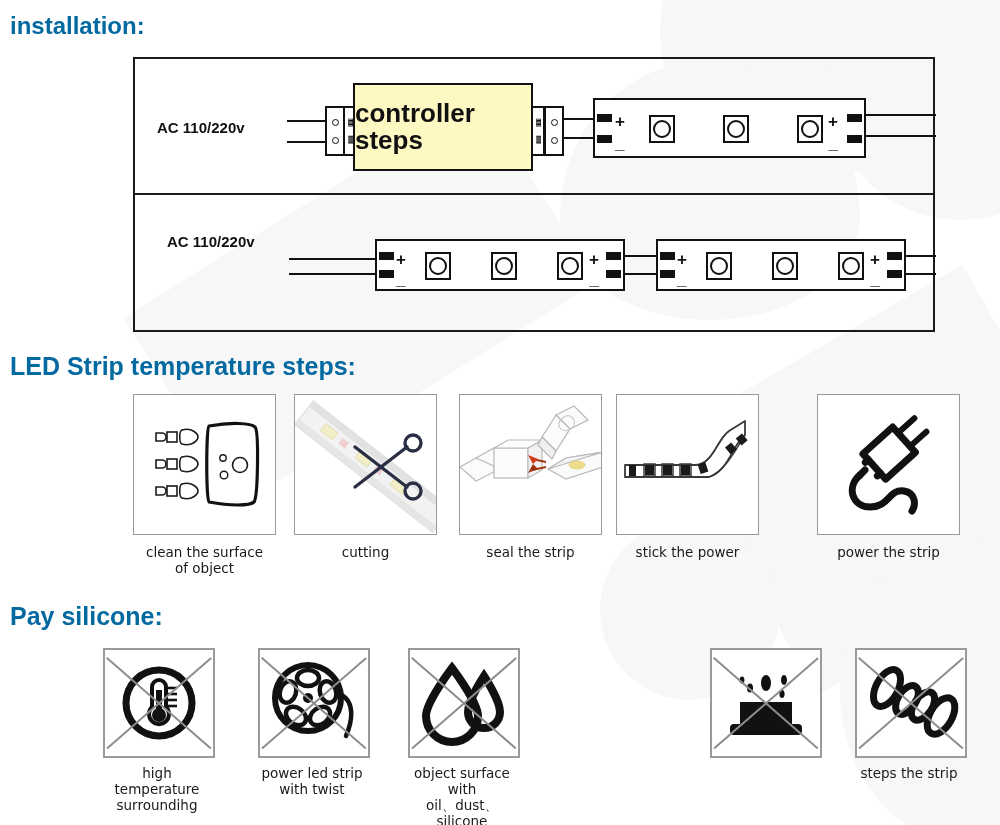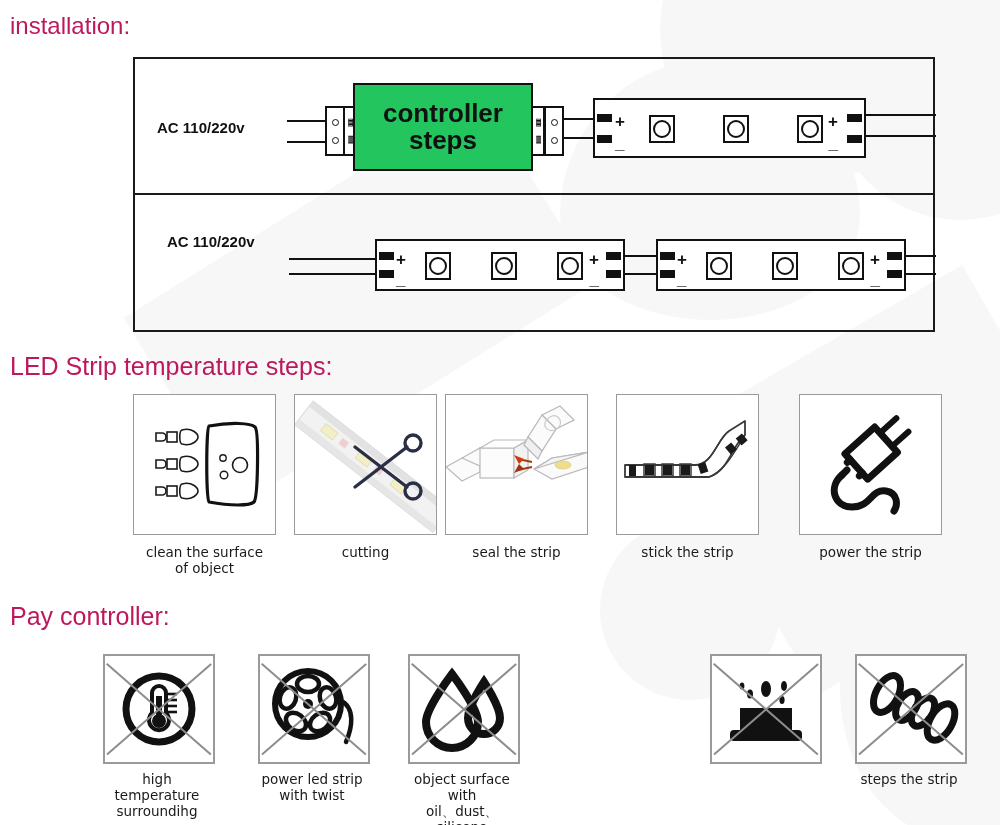--- a/index.html
+++ b/index.html
@@ -19,22 +19,22 @@
   .wm4{left:150px;top:190px;width:420px;height:220px;transform:rotate(-32deg);}
   .wm5{left:720px;top:330px;width:340px;height:300px;transform:rotate(-30deg);}
   .wm6{left:840px;top:540px;width:240px;height:300px;border-radius:50%;}
   .wm7{left:600px;top:520px;width:180px;height:180px;border-radius:50%;}
 
   .layer{position:relative;z-index:2;}
 
   
   .heading{
     position:absolute;
-    font-weight:normal;
-    color:#be185d;
+    font-weight:bold;
+    color:#0369a1;
     letter-spacing:0;
     white-space:nowrap;
   }
   #h-install{left:10px;top:12px;font-size:24px;}
   #h-steps{left:10px;top:352px;font-size:25px;}
   #h-attention{left:10px;top:602px;font-size:25px;}
 
   
   #diagram{
     position:absolute;
@@ -69,24 +69,24 @@
   .term.two-screw{flex-direction:column;justify-content:space-around;}
   .term .tinylbl{
     font-size:6px;line-height:7px;color:#111;font-weight:bold;
     transform:scaleY(1.6);letter-spacing:-1px;
   }
 
   
   #ctrl{
     position:absolute;
     left:218px;top:24px;width:180px;height:88px;
-    border:2px solid #111;background:#22c55e;
+    border:2px solid #111;background:#fef9c3;
     box-sizing:border-box;
     display:flex;flex-direction:column;
-    align-items:center;justify-content:center;
+    align-items:flex-start;justify-content:center;
     font-weight:bold;font-size:26px;color:#111;line-height:1.05;
   }
 
   
   .strip{
     position:absolute;box-sizing:border-box;
     border:2px solid #111;background:#fff;
     display:flex;align-items:center;
   }
   .led{
@@ -113,21 +113,21 @@
     position:relative;overflow:hidden;
   }
   .step .cap{
     margin-top:10px;text-align:center;
     font-size:13.5px;color:#1a1a1a;line-height:1.18;
     font-family:"DejaVu Sans", sans-serif;
   }
 
   
   #warns{position:absolute;left:103px;top:648px;width:900px;height:170px;}
-  .warn{position:absolute;top:6px;width:108px;}
+  .warn{position:absolute;top:0;width:108px;}
   .warn .box{
     width:112px;height:110px;box-sizing:border-box;
     border:2px solid #9a9a9a;background:#fff;
     position:relative;overflow:hidden;
   }
   .warn .cap{
     margin-top:8px;text-align:center;
     font-size:13.5px;color:#1a1a1a;line-height:1.18;
     font-family:"DejaVu Sans", sans-serif;
     white-space:pre-line;
@@ -148,21 +148,21 @@
 <div class="wm wm3"></div>
 <div class="wm wm4"></div>
 <div class="wm wm5"></div>
 <div class="wm c wm6"></div>
 <div class="wm c wm7"></div>
 
 <div class="layer">
 
   <div class="heading" id="h-install">installation:</div>
   <div class="heading" id="h-steps">LED Strip temperature steps:</div>
-  <div class="heading" id="h-attention">Pay controller:</div>
+  <div class="heading" id="h-attention">Pay silicone:</div>
 
   <div id="diagram">
 
     <div class="diag-row" id="row1">
 
       <div class="ac-label" style="left:22px;top:60px;">AC 110/220v</div>
 
       <div class="wire" style="left:152px;top:61px;width:40px;"></div>
       <div class="wire" style="left:152px;top:82px;width:40px;"></div>
 
@@ -322,21 +322,21 @@
             <path d="M60 52 L112 92"></path>
             <path d="M60 92 L112 52"></path>
             <circle cx="118" cy="48" r="8"></circle>
             <circle cx="118" cy="96" r="8"></circle>
           </g>
         </svg>
       </div>
       <div class="cap" style="white-space:pre-line">cutting</div>
     </div>
 
-    <div class="step" style="left:312px;">
+    <div class="step" style="left:326px;">
       <div class="box">
         <svg width="143" height="141" viewBox="0 0 143 141">
           <g stroke="#b9b9b9" stroke-width="1.2" fill="#fbfbfb">
             <path d="M0 72 l16 -9 l18 0 l0 14 l-18 9 z"></path>
             <path d="M16 63 l18 -10 l20 8 l-20 10 z"></path>
             <rect x="34" y="53" width="34" height="30" fill="#fcfcfc"></rect>
             <path d="M68 53 l14 -8 l0 30 l-14 8 z" fill="#f2f2f2"></path>
             <path d="M34 53 l14 -8 l34 0 l-14 8 z" fill="#fdfdfd"></path>
           </g>
           <g stroke="#b9b9b9" stroke-width="1.2" fill="#fafafa">
@@ -378,24 +378,24 @@
             <rect x="45" y="69" width="11" height="12"></rect>
             <rect x="63" y="69" width="11" height="12"></rect>
           </g>
           <path d="M92 82 C108 76 118 56 128 40" fill="none" stroke="#3a3a3a" stroke-width="1.4"></path>
           <g fill="#1a1a1a" transform="rotate(-40 118 52)">
             <rect x="110" y="46" width="8" height="9"></rect>
             <rect x="124" y="46" width="8" height="9"></rect>
           </g>
         </svg>
       </div>
-      <div class="cap" style="white-space:pre-line">stick the strip</div>
-    </div>
-
-    <div class="step" style="left:666px;">
+      <div class="cap" style="white-space:pre-line">stick the power</div>
+    </div>
+
+    <div class="step" style="left:684px;">
       <div class="box">
         <svg width="143" height="141" viewBox="0 0 143 141">
           <g stroke="#111" fill="none" stroke-linecap="round" stroke-linejoin="round">
             <g transform="rotate(-42 72 56)">
               <rect x="50" y="40" width="40" height="34" stroke-width="7"></rect>
               <path d="M90 48 h22" stroke-width="6"></path>
               <path d="M90 66 h22" stroke-width="6"></path>
               <path d="M46 48 h4 M46 66 h4" stroke-width="7"></path>
             </g>
             <path d="M47 75 L42 80" stroke-width="7"></path>

